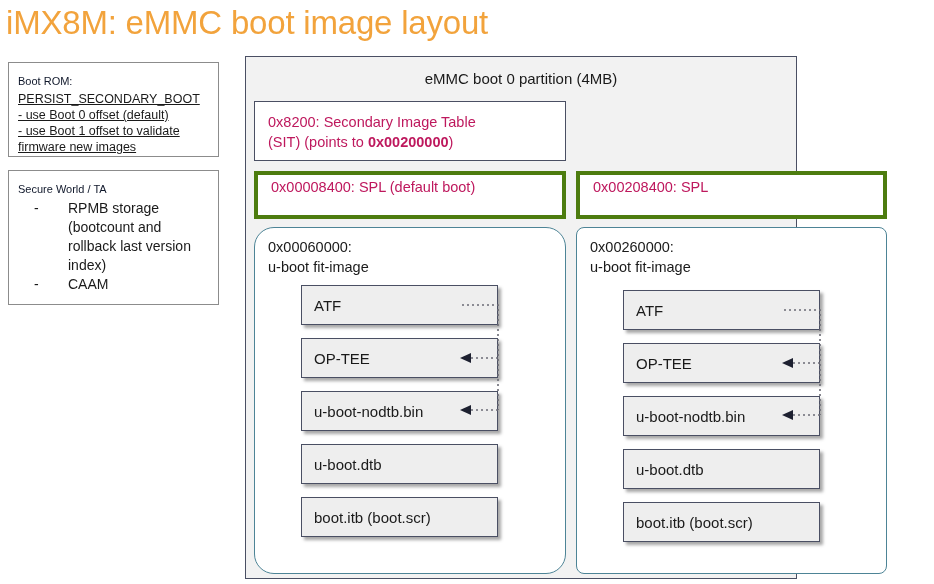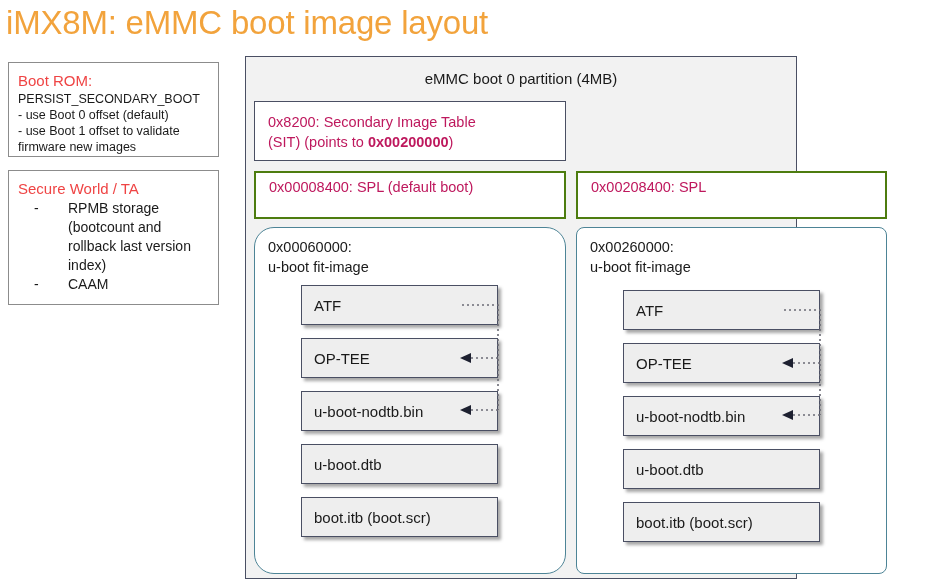--- a/index.html
+++ b/index.html
@@ -44,29 +44,30 @@
     padding: 8px 8px 0 9px;
   }
   #secure-world-box {
     left: 8px;
     top: 170px;
     width: 211px;
     height: 135px;
     padding: 8px 8px 0 9px;
   }
   .note-head {
-    font-size: 15px;
-    line-height: 20px;
-    color: #ef4444;
+    font-size: 11px;
+    line-height: 20px;
+    color: #0f172a;
   }
   .note-sub {
     font-size: 12.5px;
     line-height: 16px;
     color: #1a1a1a;
     white-space: nowrap;
+    text-decoration: underline;
   }
   .bullet-row {
     display: flex;
     font-size: 14px;
     line-height: 19px;
     padding-left: 16px;
   }
   .bullet-dash {
     width: 34px;
     flex: 0 0 34px;
@@ -110,21 +111,21 @@
     left: 8px;
     top: 44px;
     width: 312px;
     height: 60px;
     border: 1px solid #4a4f63;
     padding: 10px 0 0 13px;
   }
   #sit-box b { font-weight: bold; }
 
   .spl-box {
-    border: 2px solid #4d7c0f;
+    border: 4px solid #4d7c0f;
     padding: 0 0 16px 13px;
     display: flex;
     align-items: center;
   }
   #spl-left {
     left: 8px;
     top: 114px;
     width: 312px;
     height: 48px;
   }

